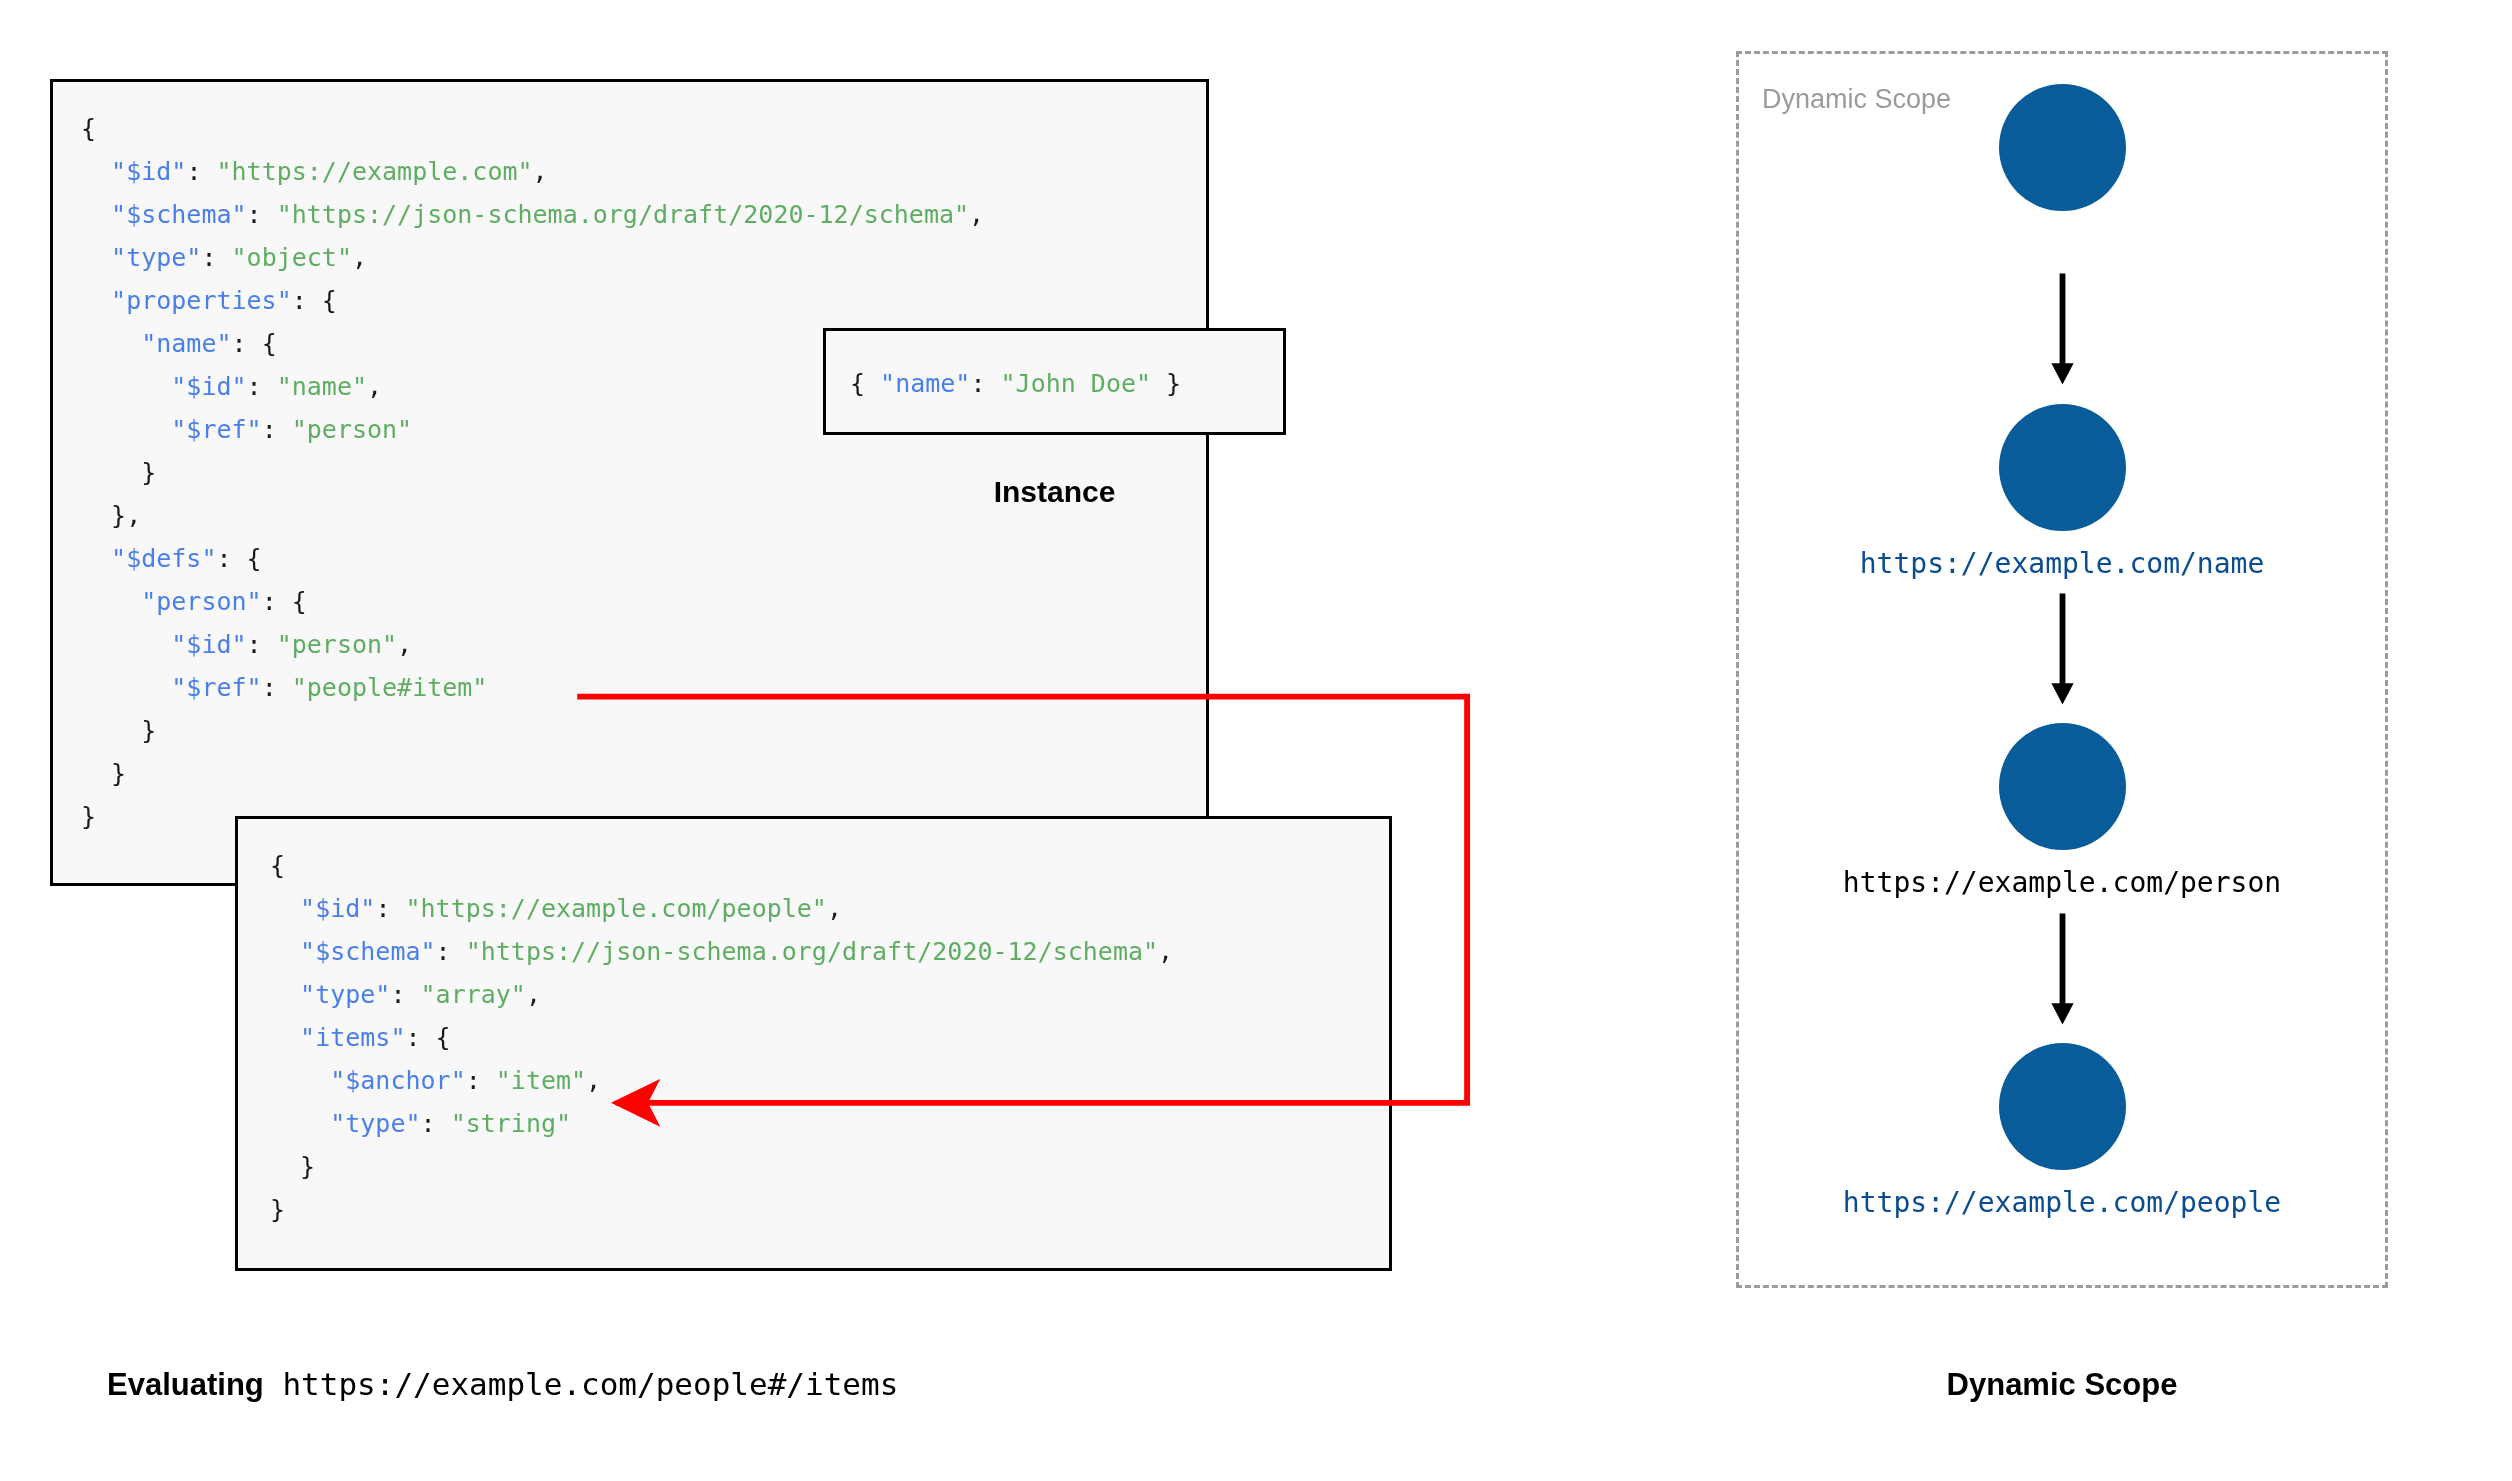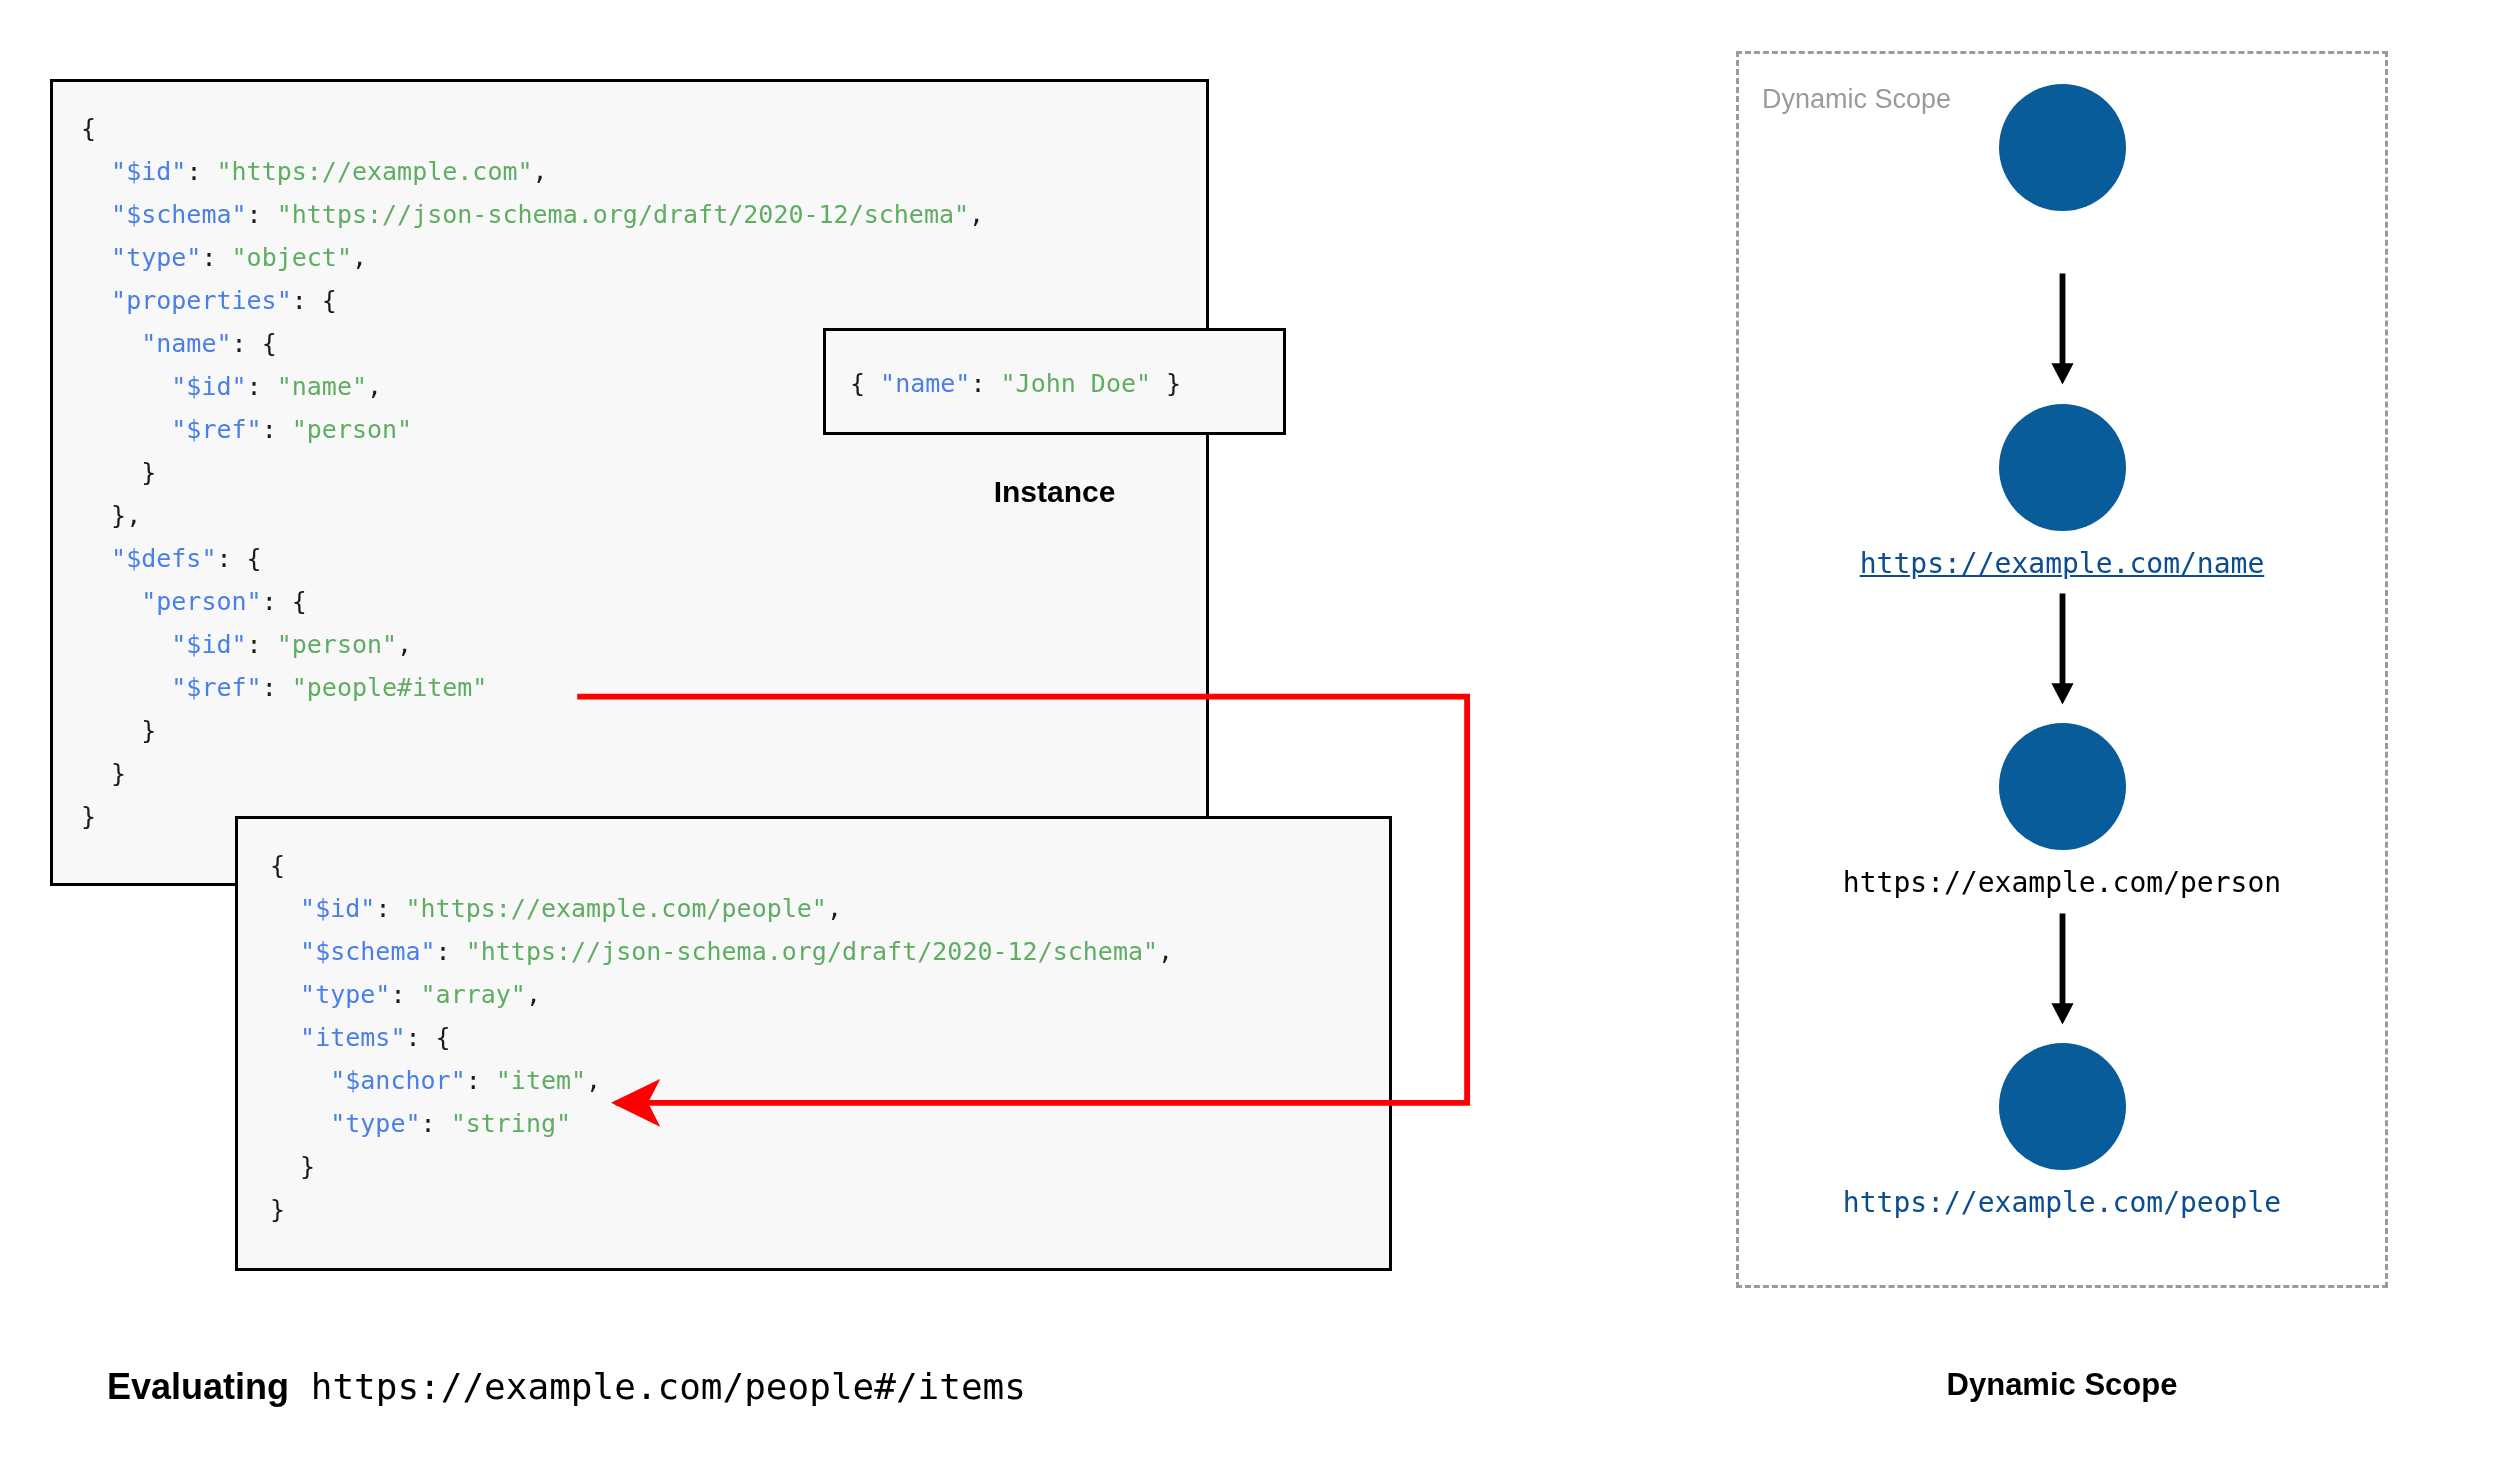--- a/index.html
+++ b/index.html
@@ -78,21 +78,21 @@
     left: 0; top: 0;
     width: 2512px; height: 1482px;
     z-index: 8;
     pointer-events: none;
   }
 
   
   #eval-caption {
     position: absolute;
     left: 107px; top: 1366px;
-    font-size: 36px;
+    font-size: 31px;
     color: #000000;
     white-space: pre;
     z-index: 4;
   }
   #eval-caption .lbl { font-weight: bold; font-family: "Liberation Sans", sans-serif; }
   #eval-caption .uri {
     font-family: "DejaVu Sans Mono", "Liberation Mono", monospace;
     font-weight: normal;
   }
 
@@ -185,21 +185,21 @@
   <div id="scope-box"></div>
   <div id="scope-box-title">Dynamic Scope</div>
 
   <div class="scope-chain" id="scope-chain">
 
   <div class="node" style="top: 33px;"><span class="dot" style="background: rgb(7, 92, 153);"></span></div>
       <div class="chain-arrow" style="top: 222px;"><svg width="37" height="112" viewBox="0 0 70 210">
           <line x1="35" y1="0" x2="35" y2="176" stroke="#000" stroke-width="11"></line>
           <polygon points="35,210 14,170 56,170" fill="#000"></polygon>
         </svg></div>
-      <div class="node" style="top: 353px;"><span class="dot" style="background: rgb(7, 92, 153);"></span><span class="uri" style="color: rgb(11, 77, 143); text-decoration: underline;">https://example.com/name</span></div>
+      <div class="node" style="top: 353px;"><span class="dot" style="background: rgb(7, 92, 153);"></span><span class="uri" style="color: rgb(11, 77, 143);">https://example.com/name</span></div>
       <div class="chain-arrow" style="top: 542px;"><svg width="37" height="112" viewBox="0 0 70 210">
           <line x1="35" y1="0" x2="35" y2="176" stroke="#000" stroke-width="11"></line>
           <polygon points="35,210 14,170 56,170" fill="#000"></polygon>
         </svg></div>
       <div class="node" style="top: 672px;"><span class="dot" style="background: rgb(7, 92, 153);"></span><span class="uri" style="color: #000000; text-align: center;">https://example.com/person</span></div>
       <div class="chain-arrow" style="top: 862px;"><svg width="37" height="112" viewBox="0 0 70 210">
           <line x1="35" y1="0" x2="35" y2="176" stroke="#000" stroke-width="11"></line>
           <polygon points="35,210 14,170 56,170" fill="#000"></polygon>
         </svg></div>
       <div class="node" style="top: 992px;"><span class="dot" style="background: rgb(7, 92, 153);"></span><span class="uri" style="color: rgb(11, 77, 143);">https://example.com/people</span></div>

